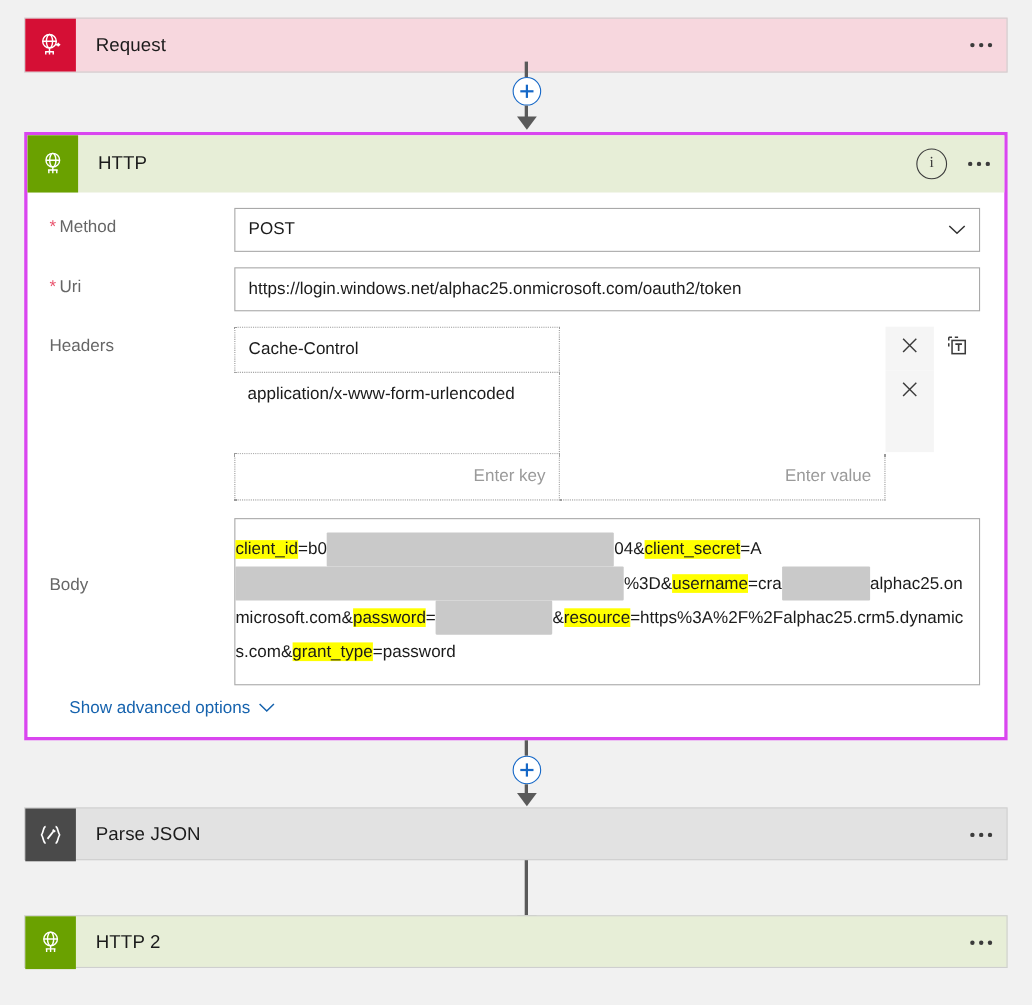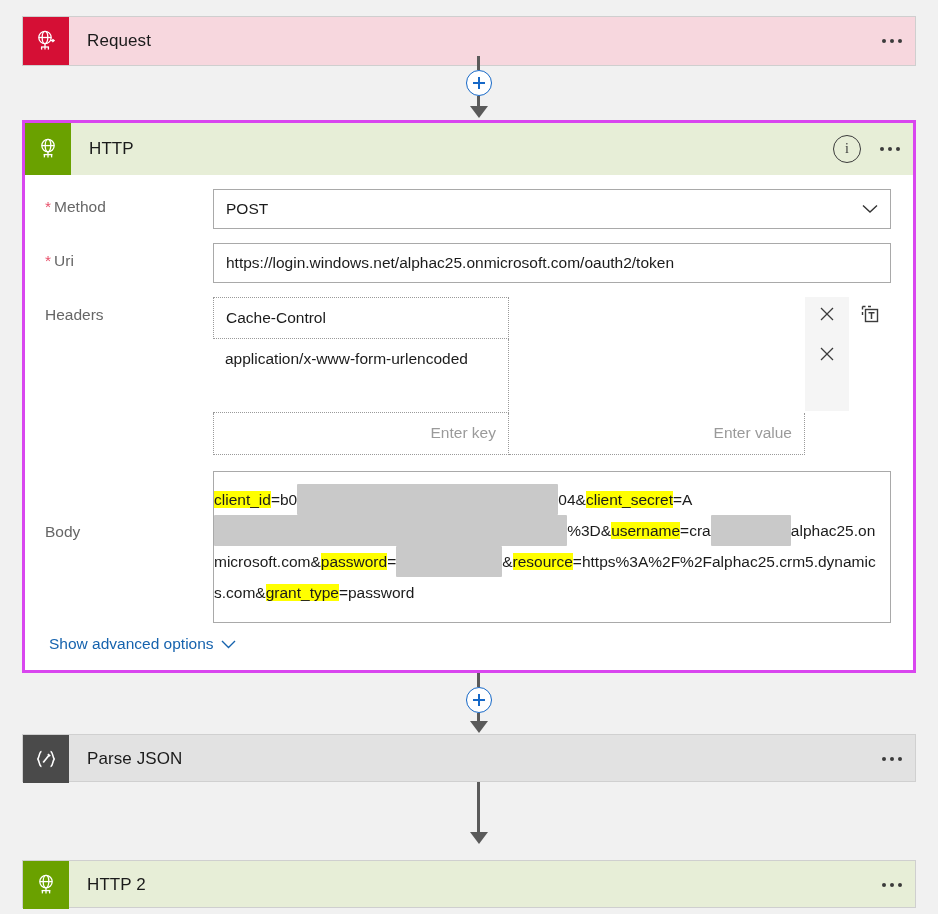--- a/index.html
+++ b/index.html
@@ -193,40 +193,40 @@
   .redact {
     display: inline-block;
     background: #c9c9c9;
     color: transparent;
     border-radius: 1px;
     vertical-align: baseline;
     user-select: none;
   }
 
   .adv-link {
-    margin: 2px 0 0 24px;
+    margin: 2px 0 0 38px;
     font-size: 15.5px;
     color: #1663ae;
     display: inline-flex;
     align-items: center;
     gap: 7px;
     cursor: pointer;
   }
 
   
   #parsejson-card {
     left: 22px; top: 734px; width: 894px; height: 48px;
     background: #e2e2e2;
     border: 1px solid #d0d0d0;
   }
   #parsejson-card .icon-box { background: #4a4a4a; }
 
   
   #http2-card {
-    left: 22px; top: 860px; width: 894px; height: 48px;
+    left: 22px; top: 832px; width: 894px; height: 48px;
     background: #e7eed7;
     border: 1px solid #cfcfcf;
   }
   #http2-card .icon-box { background: #6aa100; }
 
   
   .conn { position: absolute; }
   .conn-line {
     position: absolute;
     width: 3px;

